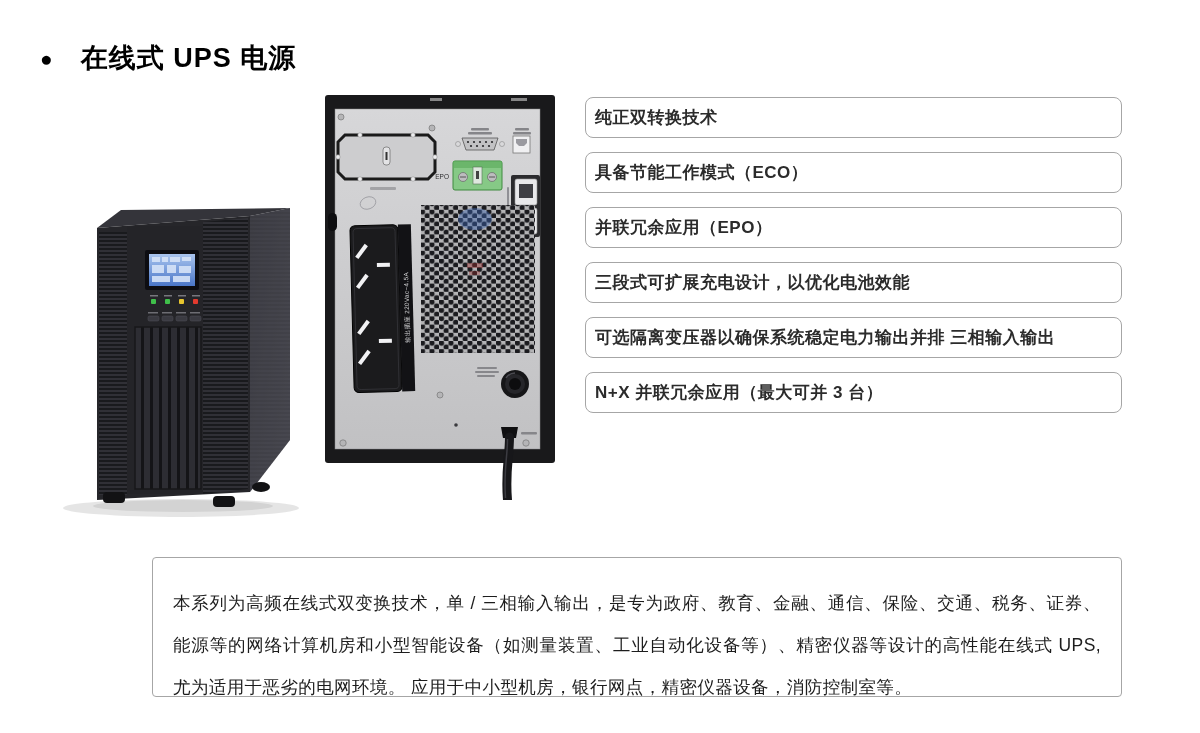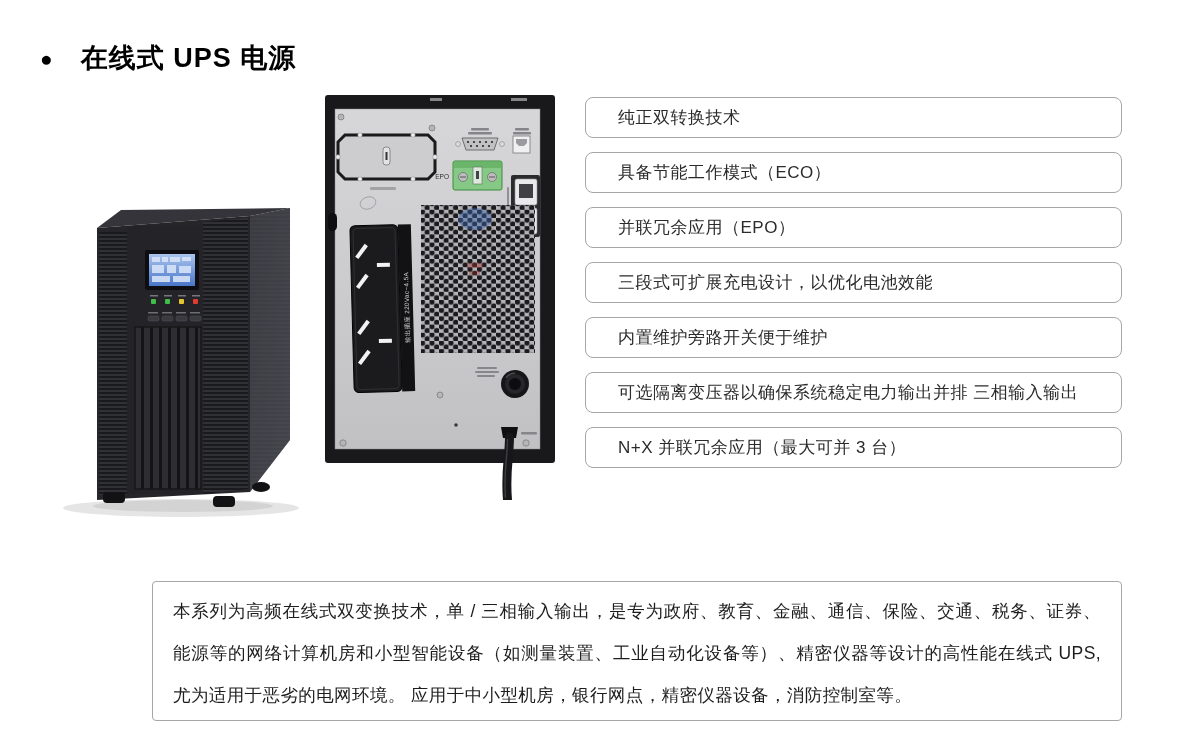--- a/index.html
+++ b/index.html
@@ -17,29 +17,28 @@
 
   .front-unit{position:absolute;left:63px;top:186px;width:245px;height:335px;}
   .rear-unit{position:absolute;left:325px;top:95px;width:230px;height:405px;}
 
   .features{
     position:absolute;left:585px;top:97px;width:537px;
     display:flex;flex-direction:column;gap:14px;
   }
   .feature-box{
     height:41px;border:1px solid #a6a6a6;border-radius:8px;background:#fff;
-    display:flex;align-items:center;padding-left:32px;box-sizing:border-box;
+    display:flex;align-items:center;padding-left:9px;box-sizing:border-box;font-weight:bold;
   }
   .feature-box span{font-size:17px;color:#2b2b2b;letter-spacing:0.5px;}
 
   .desc-box{
     position:absolute;left:152px;top:557px;width:970px;height:140px;
     border:1px solid #a6a6a6;border-radius:4px;background:#fff;box-sizing:border-box;
-    padding:8px 20px 0 20px;
-    margin-top:24px;
+    padding:24px 20px 0 20px;
   }
   .desc-box p{
     margin:0;font-size:17.5px;line-height:42px;color:#1d1d1d;letter-spacing:0.4px;
     text-align:justify;
   }
 </style>
 </head>
 <body>
 
 <div class="title-row">
@@ -281,23 +280,20 @@
   <div class="feature-box">
       <span>具备节能工作模式（ECO）</span>
     </div>
   <div class="feature-box">
       <span>并联冗余应用（EPO）</span>
     </div>
   <div class="feature-box">
       <span>三段式可扩展充电设计，以优化电池效能</span>
     </div>
   <div class="feature-box">
-      <span>内置维护旁路开关便于维护</span>
-    </div>
-  <div class="feature-box">
       <span>可选隔离变压器以确保系统稳定电力输出并排 三相输入输出</span>
     </div>
   <div class="feature-box">
       <span>N+X 并联冗余应用（最大可并 3 台）</span>
     </div>
 </div>
 
 <div class="desc-box">
   <p>本系列为高频在线式双变换技术，单 / 三相输入输出，是专为政府、教育、金融、通信、保险、交通、税务、证券、能源等的网络计算机房和小型智能设备（如测量装置、工业自动化设备等）、精密仪器等设计的高性能在线式 UPS, 尤为适用于恶劣的电网环境。 应用于中小型机房，银行网点，精密仪器设备，消防控制室等。</p>
 </div>

